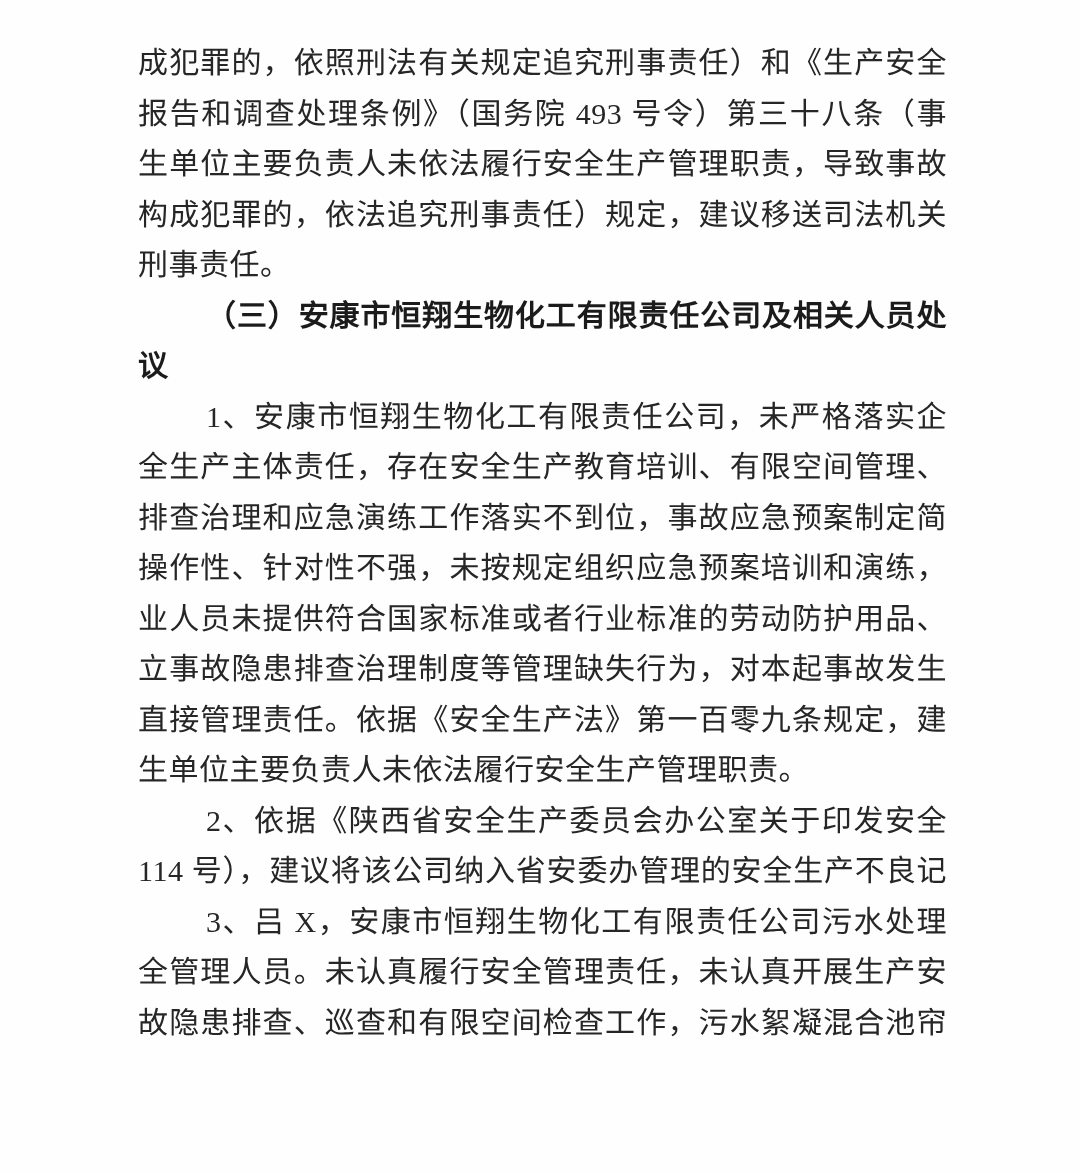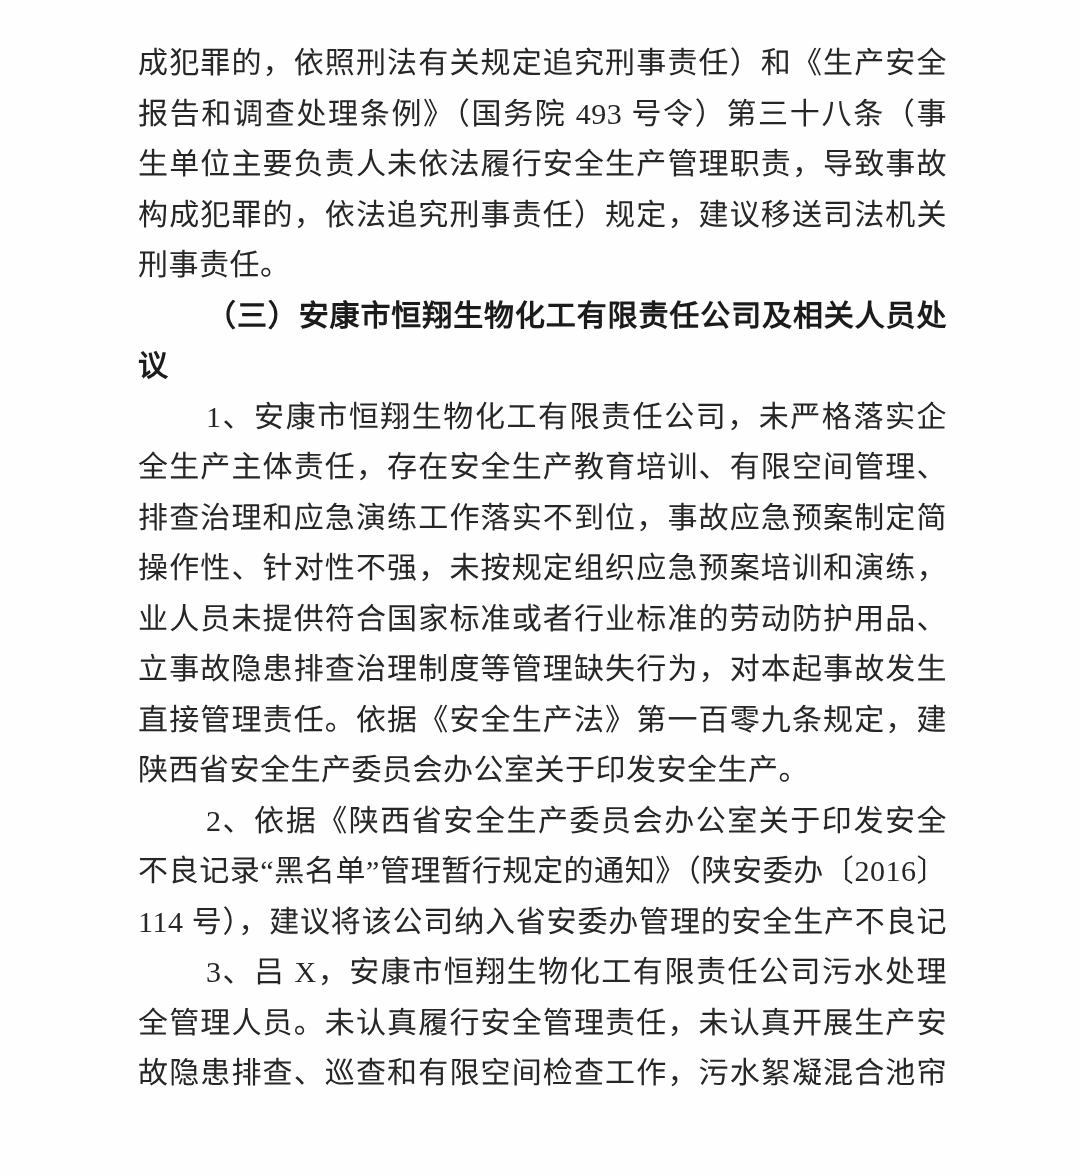--- a/index.html
+++ b/index.html
@@ -51,20 +51,19 @@
   <div class="line short">刑事责任。</div>
   <div class="line indent bold">（三）安康市恒翔生物化工有限责任公司及相关人员处理建</div>
   <div class="line short bold">议</div>
   <div class="line indent">1、安康市恒翔生物化工有限责任公司，未严格落实企业安</div>
   <div class="line">全生产主体责任，存在安全生产教育培训、有限空间管理、隐患</div>
   <div class="line">排查治理和应急演练工作落实不到位，事故应急预案制定简单、</div>
   <div class="line">操作性、针对性不强，未按规定组织应急预案培训和演练，为从</div>
   <div class="line">业人员未提供符合国家标准或者行业标准的劳动防护用品、未建</div>
   <div class="line">立事故隐患排查治理制度等管理缺失行为，对本起事故发生负有</div>
   <div class="line">直接管理责任。依据《安全生产法》第一百零九条规定，建议给</div>
-  <div class="line short">陕西省安全生产委员会办公室关于印发安全生产。</div>
+  <div class="line short">生单位主要负责人未依法履行安全生产管理职责。</div>
   <div class="line indent">2、依据《陕西省安全生产委员会办公室关于印发安全生产</div>
-  <div class="line">不良记录“黑名单”管理暂行规定的通知》（陕安委办〔2016〕</div>
   <div class="line">114 号），建议将该公司纳入省安委办管理的安全生产不良记录</div>
   <div class="line indent">3、吕 X，安康市恒翔生物化工有限责任公司污水处理站安</div>
   <div class="line">全管理人员。未认真履行安全管理责任，未认真开展生产安全事</div>
   <div class="line">故隐患排查、巡查和有限空间检查工作，污水絮凝混合池帘子未</div>
 </div>
 
 </body></html>

